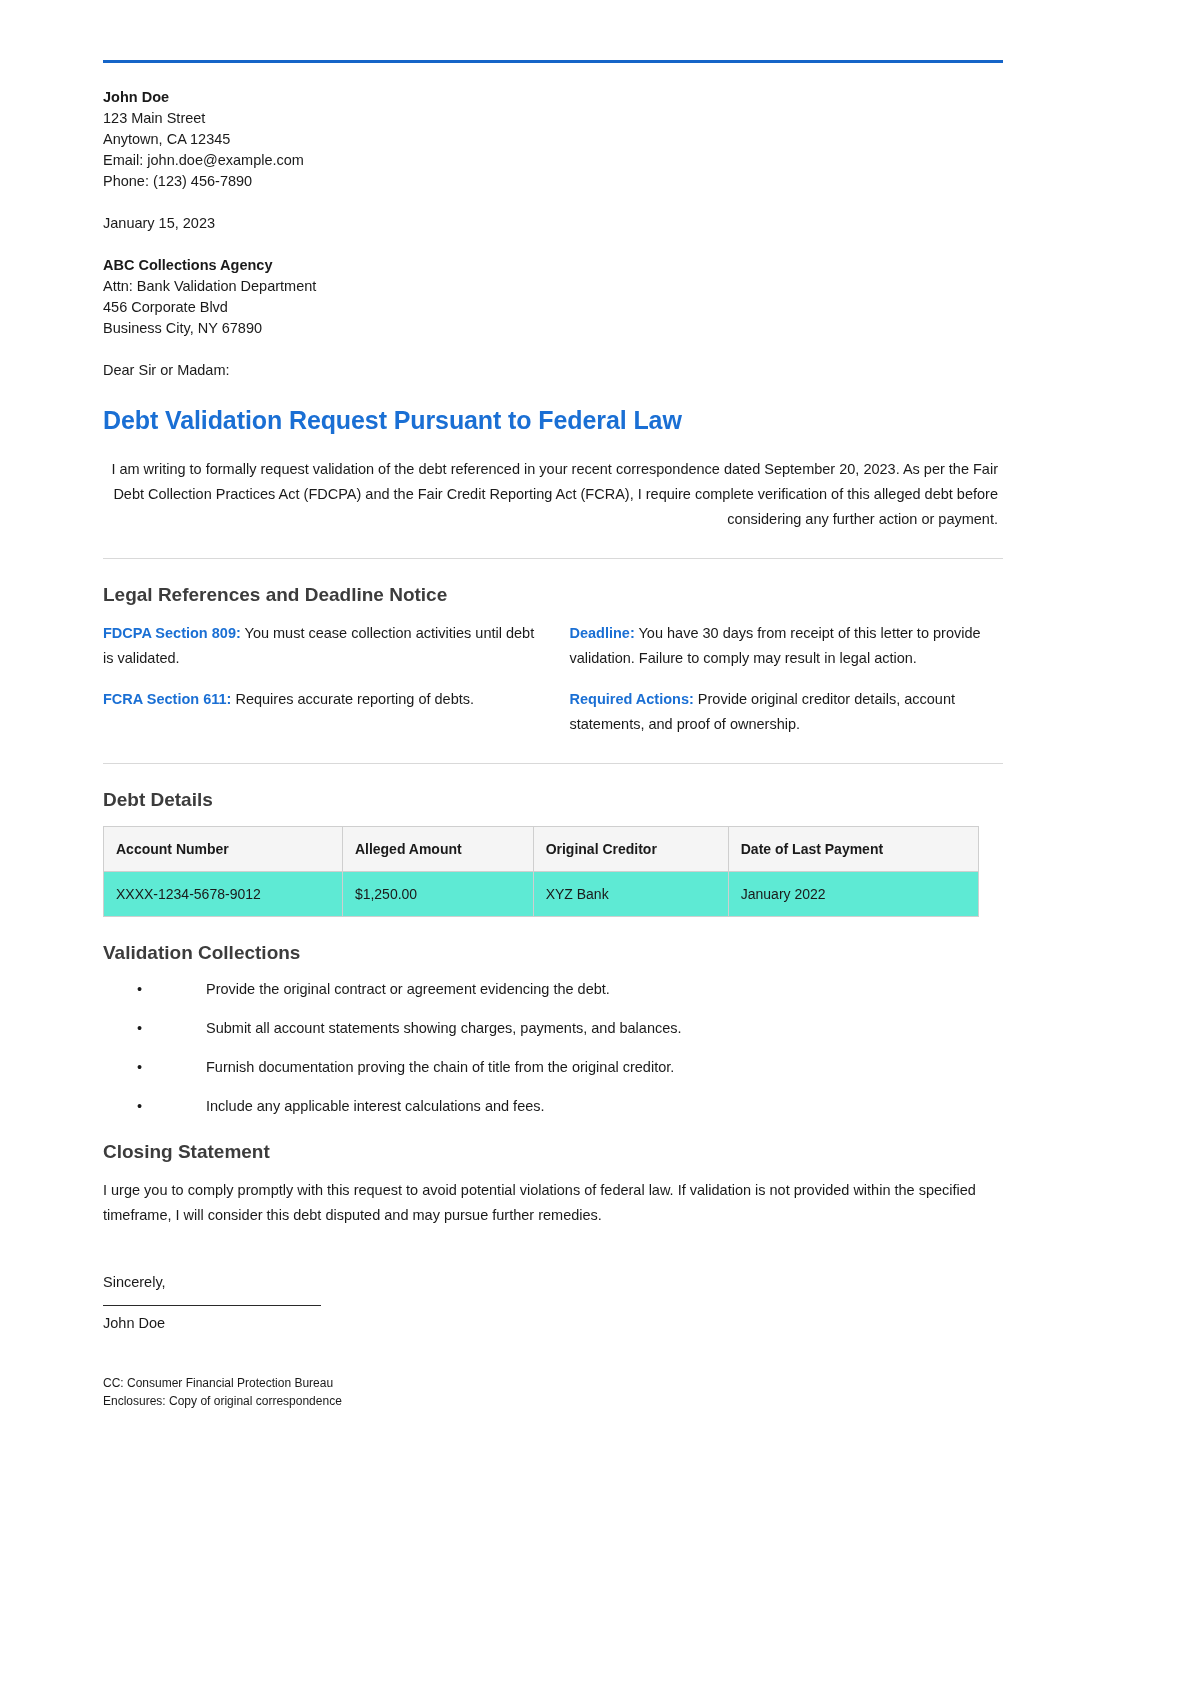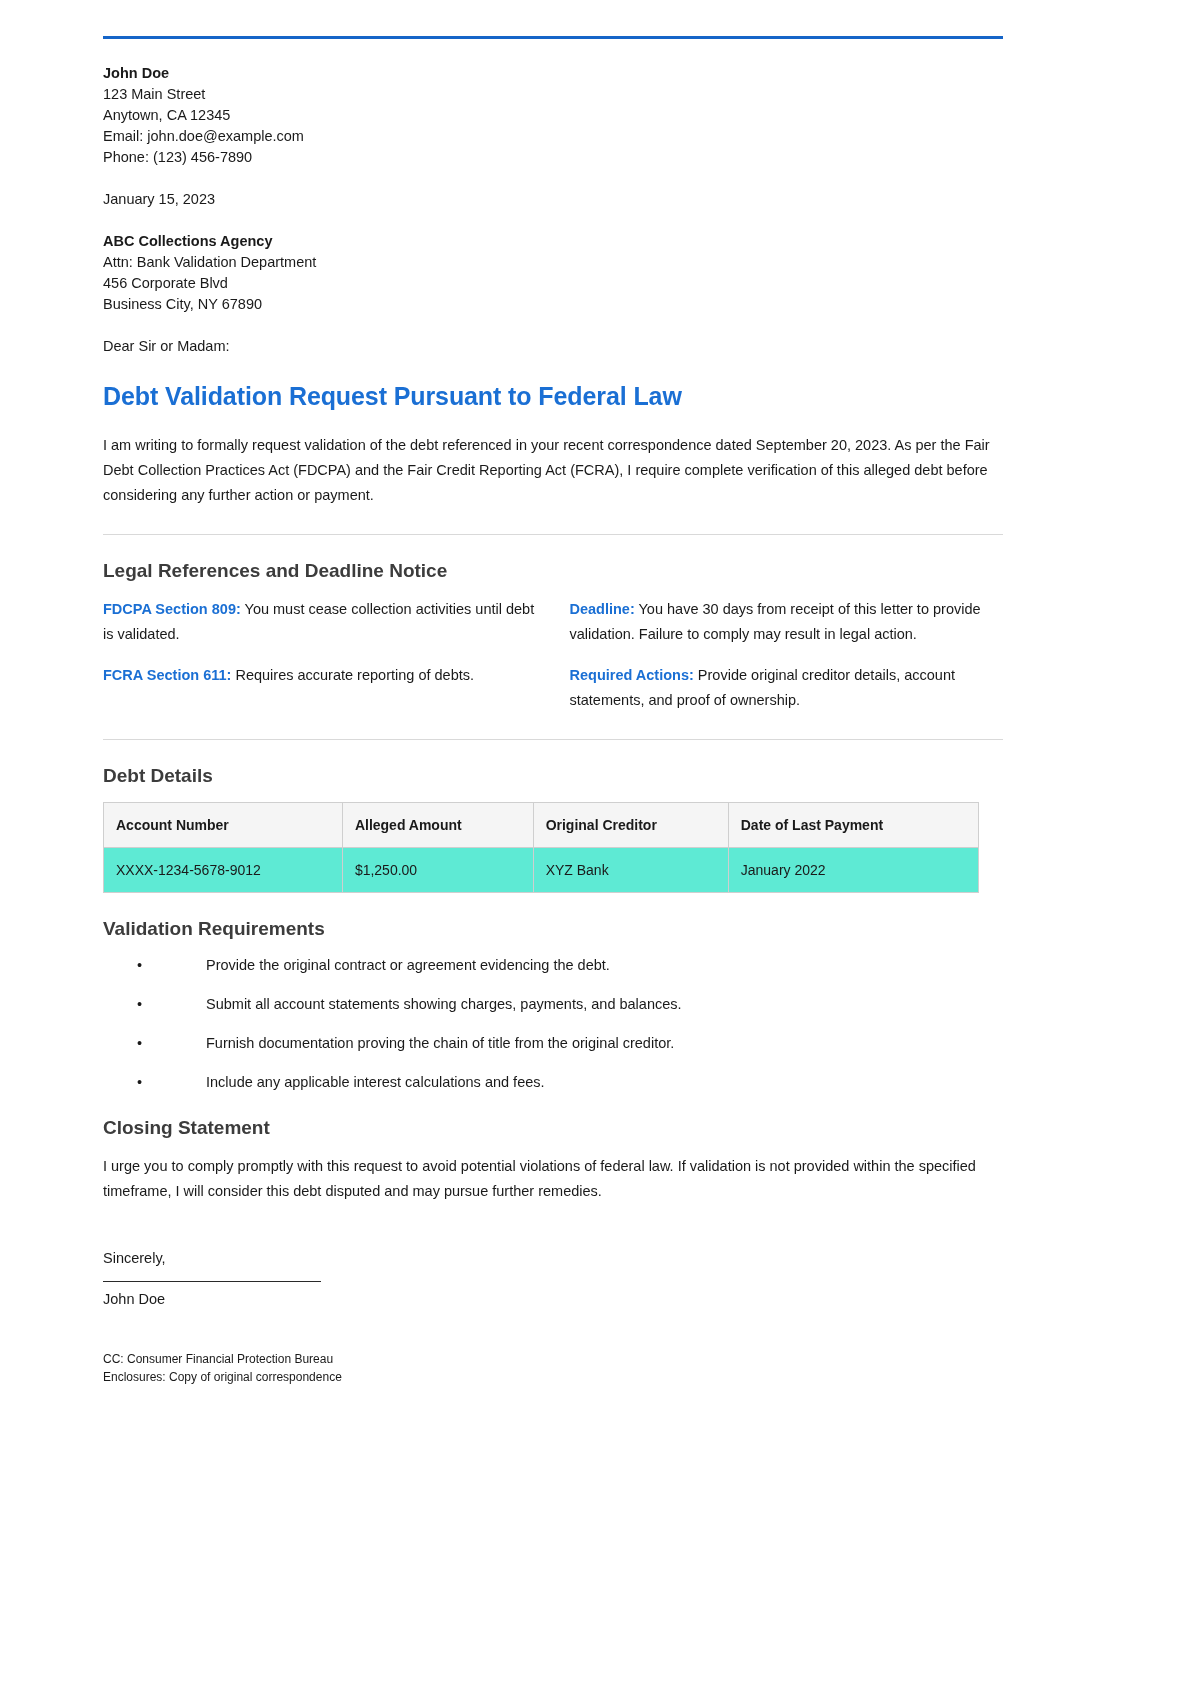--- a/index.html
+++ b/index.html
@@ -11,21 +11,21 @@
   body {
     width: 1200px;
     height: 1697px;
     font-family: "Liberation Sans", sans-serif;
     color: #1a1a1a;
     position: relative;
     overflow: hidden;
   }
 
   .page {
-    padding: 36px 198px 0 103px;
+    padding: 60px 198px 0 103px;
   }
 
   
   .top-rule {
     height: 3px;
     background: #1565c8;
     width: 900px;
     margin: 0 0 24px 0;
   }
 
@@ -60,20 +60,21 @@
     letter-spacing: -0.1px;
   }
 
   
   .intro-para {
     font-size: 14.5px;
     line-height: 25px;
     color: #1a1a1a;
     width: 895px;
     margin: 0;
+    text-align: right;
   }
 
   
   .sep {
     border: 0;
     border-top: 1px solid #d9d9d9;
     margin: 26px 0 0 0;
     width: 900px;
   }
 
@@ -269,21 +270,21 @@
     <tbody>
       <tr>
         <td>XXXX-1234-5678-9012</td>
         <td>$1,250.00</td>
         <td>XYZ Bank</td>
         <td>January 2022</td>
       </tr>
     </tbody>
   </table>
 
-  <h2 class="section-h">Validation Requirements</h2>
+  <h2 class="section-h">Validation Collections</h2>
 
   <ul class="req-list">
     <li>
       <span class="bullet-dot">•</span>
       <span>Provide the original contract or agreement evidencing the debt.</span>
     </li>
     <li>
       <span class="bullet-dot">•</span>
       <span>Submit all account statements showing charges, payments, and balances.</span>
     </li>

